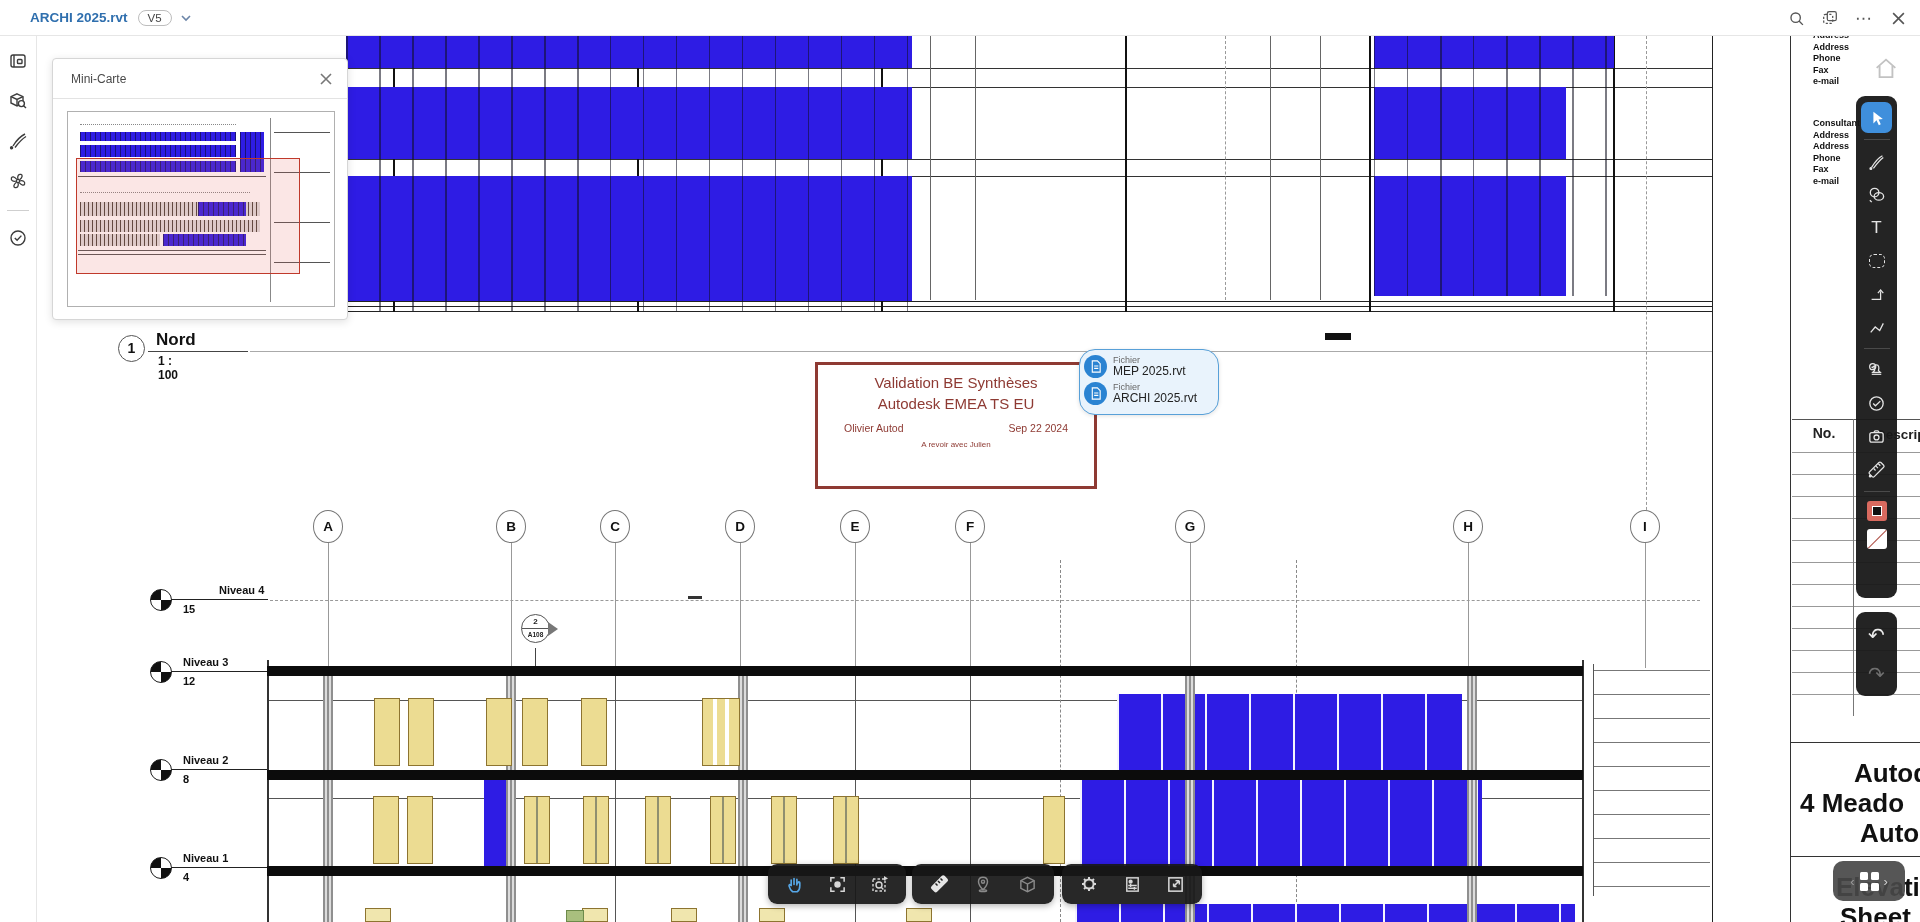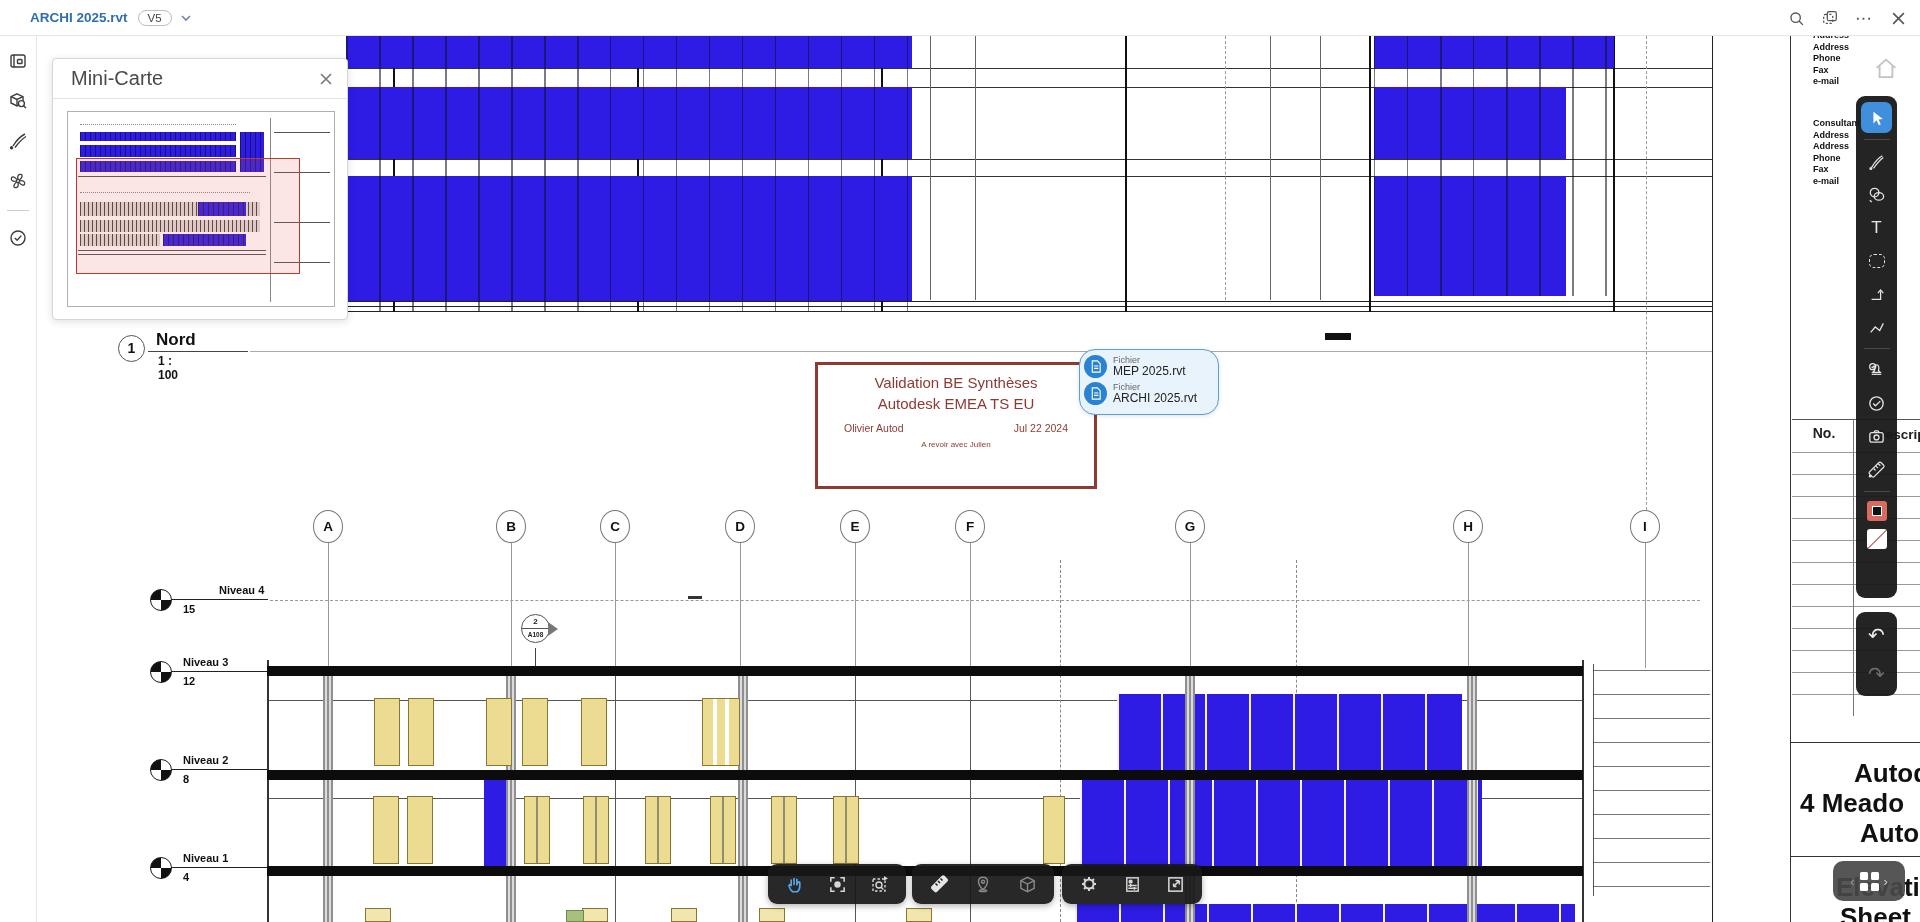--- a/index.html
+++ b/index.html
@@ -15,21 +15,21 @@
   .hdr-ic{width:28px;height:28px;display:flex;align-items:center;justify-content:center;color:#555}
   #hdr-right{position:absolute;right:8px;top:4px;display:flex;gap:6px}
   #sidebar{position:absolute;left:0;top:36px;width:37px;height:886px;background:#fff;
     border-right:1px solid #e6e6e6;z-index:39;display:flex;flex-direction:column;align-items:center;padding-top:12px}
   .sb-ic{width:26px;height:26px;margin-bottom:14px;display:flex;align-items:center;justify-content:center;color:#3c3c3c}
   .sb-div{width:22px;border-top:1px solid #cfcfcf;margin:2px 0 14px 0}
   
   #minimap{position:absolute;left:52px;top:58px;width:296px;height:262px;background:#fff;
     border:1px solid #d6d6d6;border-radius:4px;box-shadow:0 2px 8px rgba(0,0,0,.12);z-index:20}
   #mm-head{height:40px;border-bottom:1px solid #e3e3e3;display:flex;align-items:center;justify-content:space-between;padding:0 14px 0 18px}
-  #mm-title{font-size:20px;color:#4a4a4a}
+  #mm-title{font-size:12px;color:#4a4a4a}
   #mm-thumb{position:absolute;left:14px;top:52px;width:268px;height:196px;border:1px solid #b0b0b0;background:#fff;overflow:hidden}
   .mm-blue{position:absolute;background:#2e1ce4;
     background-image:repeating-linear-gradient(90deg,rgba(10,10,25,.55) 0 1px,transparent 1px 5px)}
   .mm-dark{position:absolute;background:#ddd;
     background-image:repeating-linear-gradient(90deg,rgba(40,30,20,.8) 0 1px,transparent 1px 4px)}
   .mm-line{position:absolute;border-top:1px solid #555}
   .mm-dots{position:absolute;border-top:1px dotted #888}
   #mm-view{position:absolute;left:8px;top:46px;width:224px;height:116px;
     border:1.5px solid #c0392b;background:rgba(228,100,92,.16)}
   
@@ -262,21 +262,21 @@
     <div id="co-bot">A108</div>
   </div>
   <div id="co-tri"></div>
 </div>
 
 <div id="stamp">
   <div class="stamp-l">Validation BE Synthèses</div>
   <div class="stamp-l">Autodesk EMEA TS EU</div>
   <div id="stamp-row">
     <span>Olivier Autod</span>
-    <span>Jul 22 2024</span>
+    <span>Sep 22 2024</span>
   </div>
   <div id="stamp-note">A revoir avec Julien</div>
 </div>
 
 <div id="file-popup">
     <div class="fp-row">
       <span class="fp-ic">
         <svg width="12" height="13" viewBox="0 0 12 14" fill="none" stroke="#fff" stroke-width="1.2">
           <path d="M2 1 H7.5 L10.5 4 V13 H2 Z"></path>
           <path d="M4 6.5 H8.5 M4 9 H8.5"></path>

